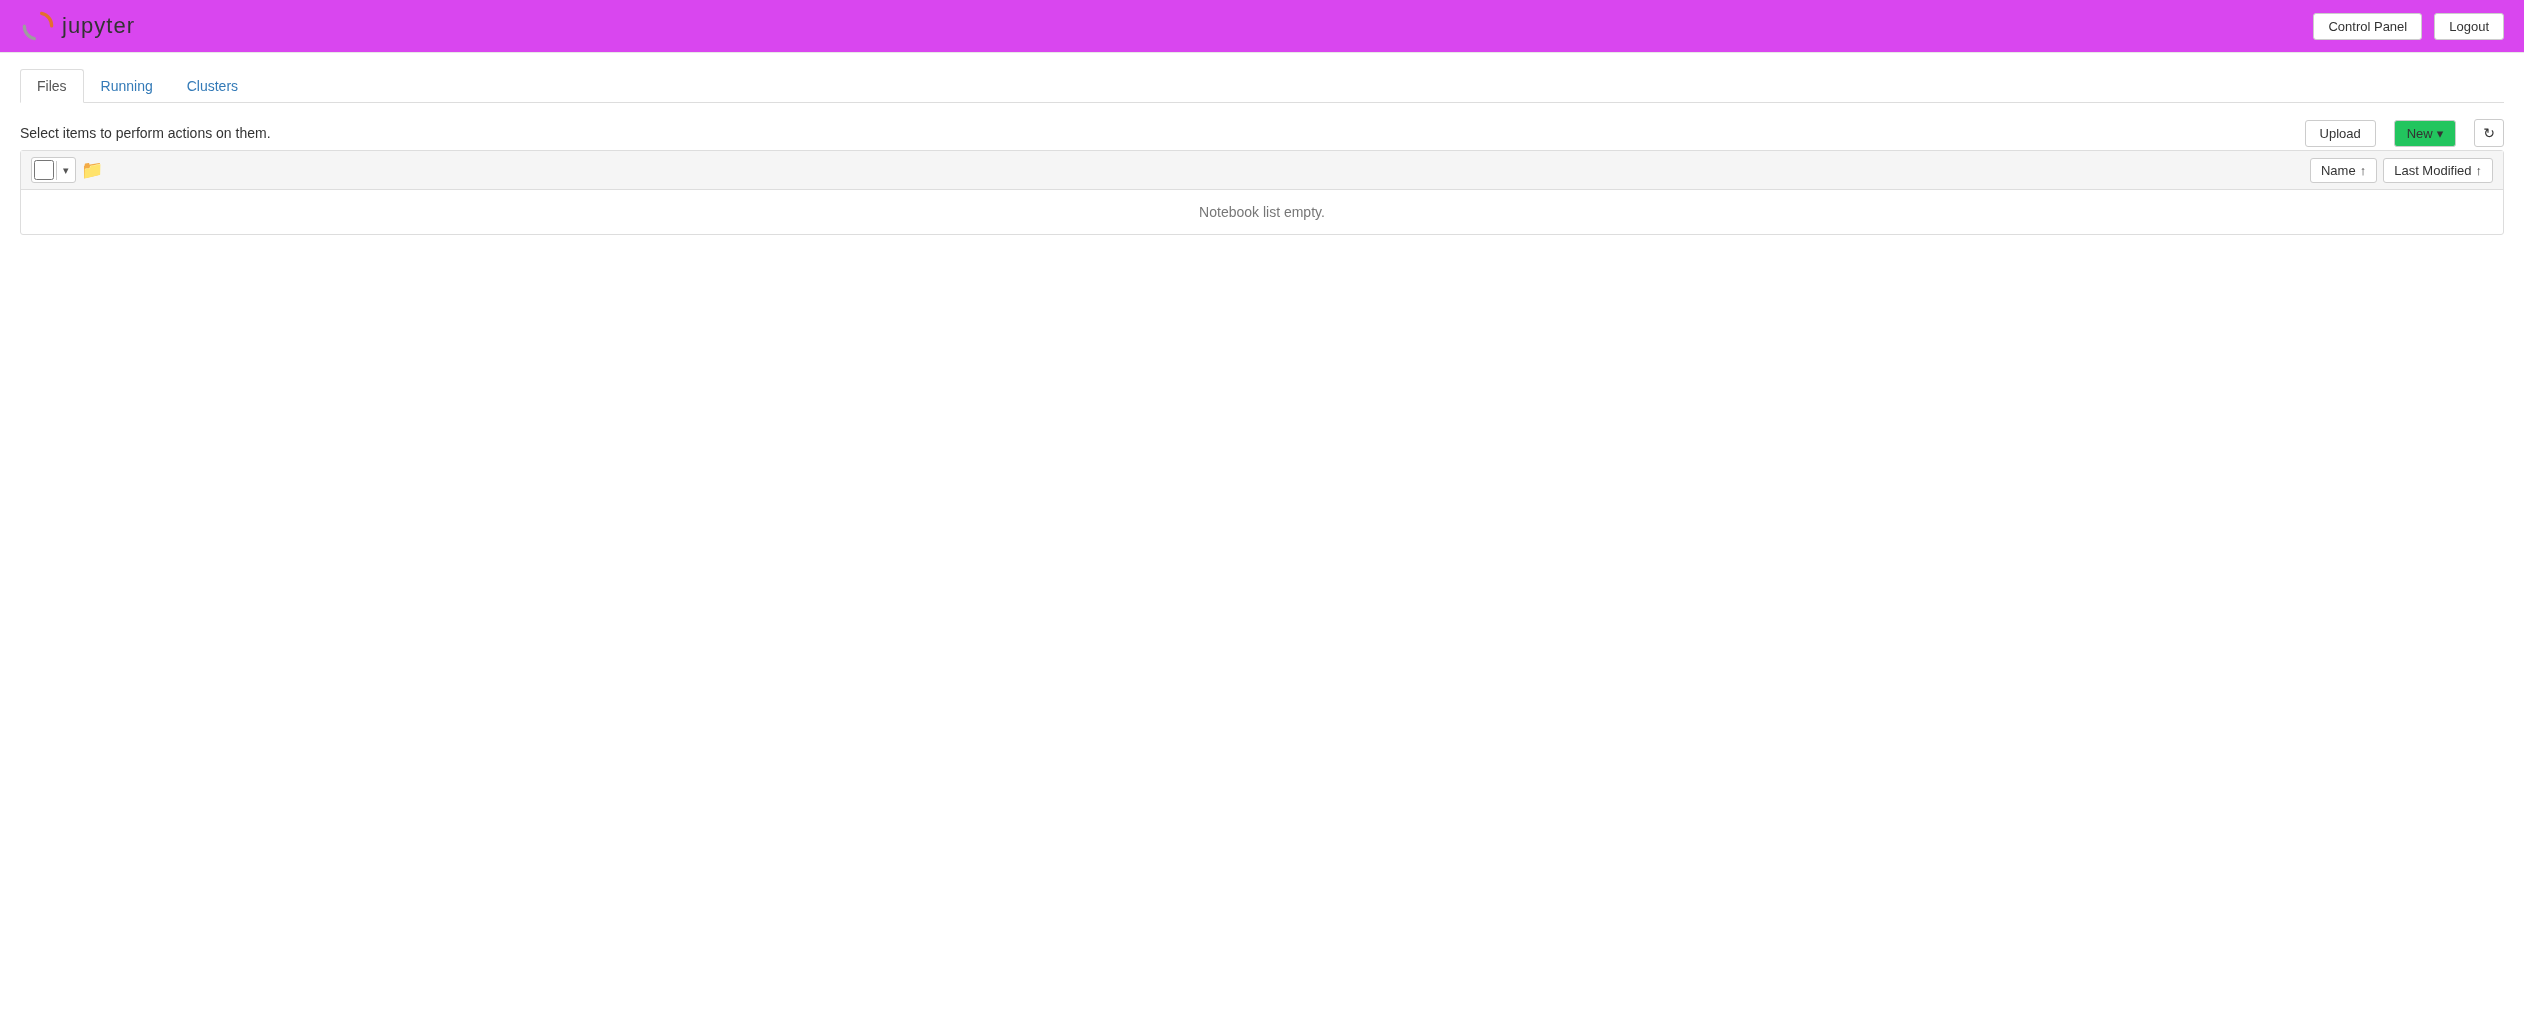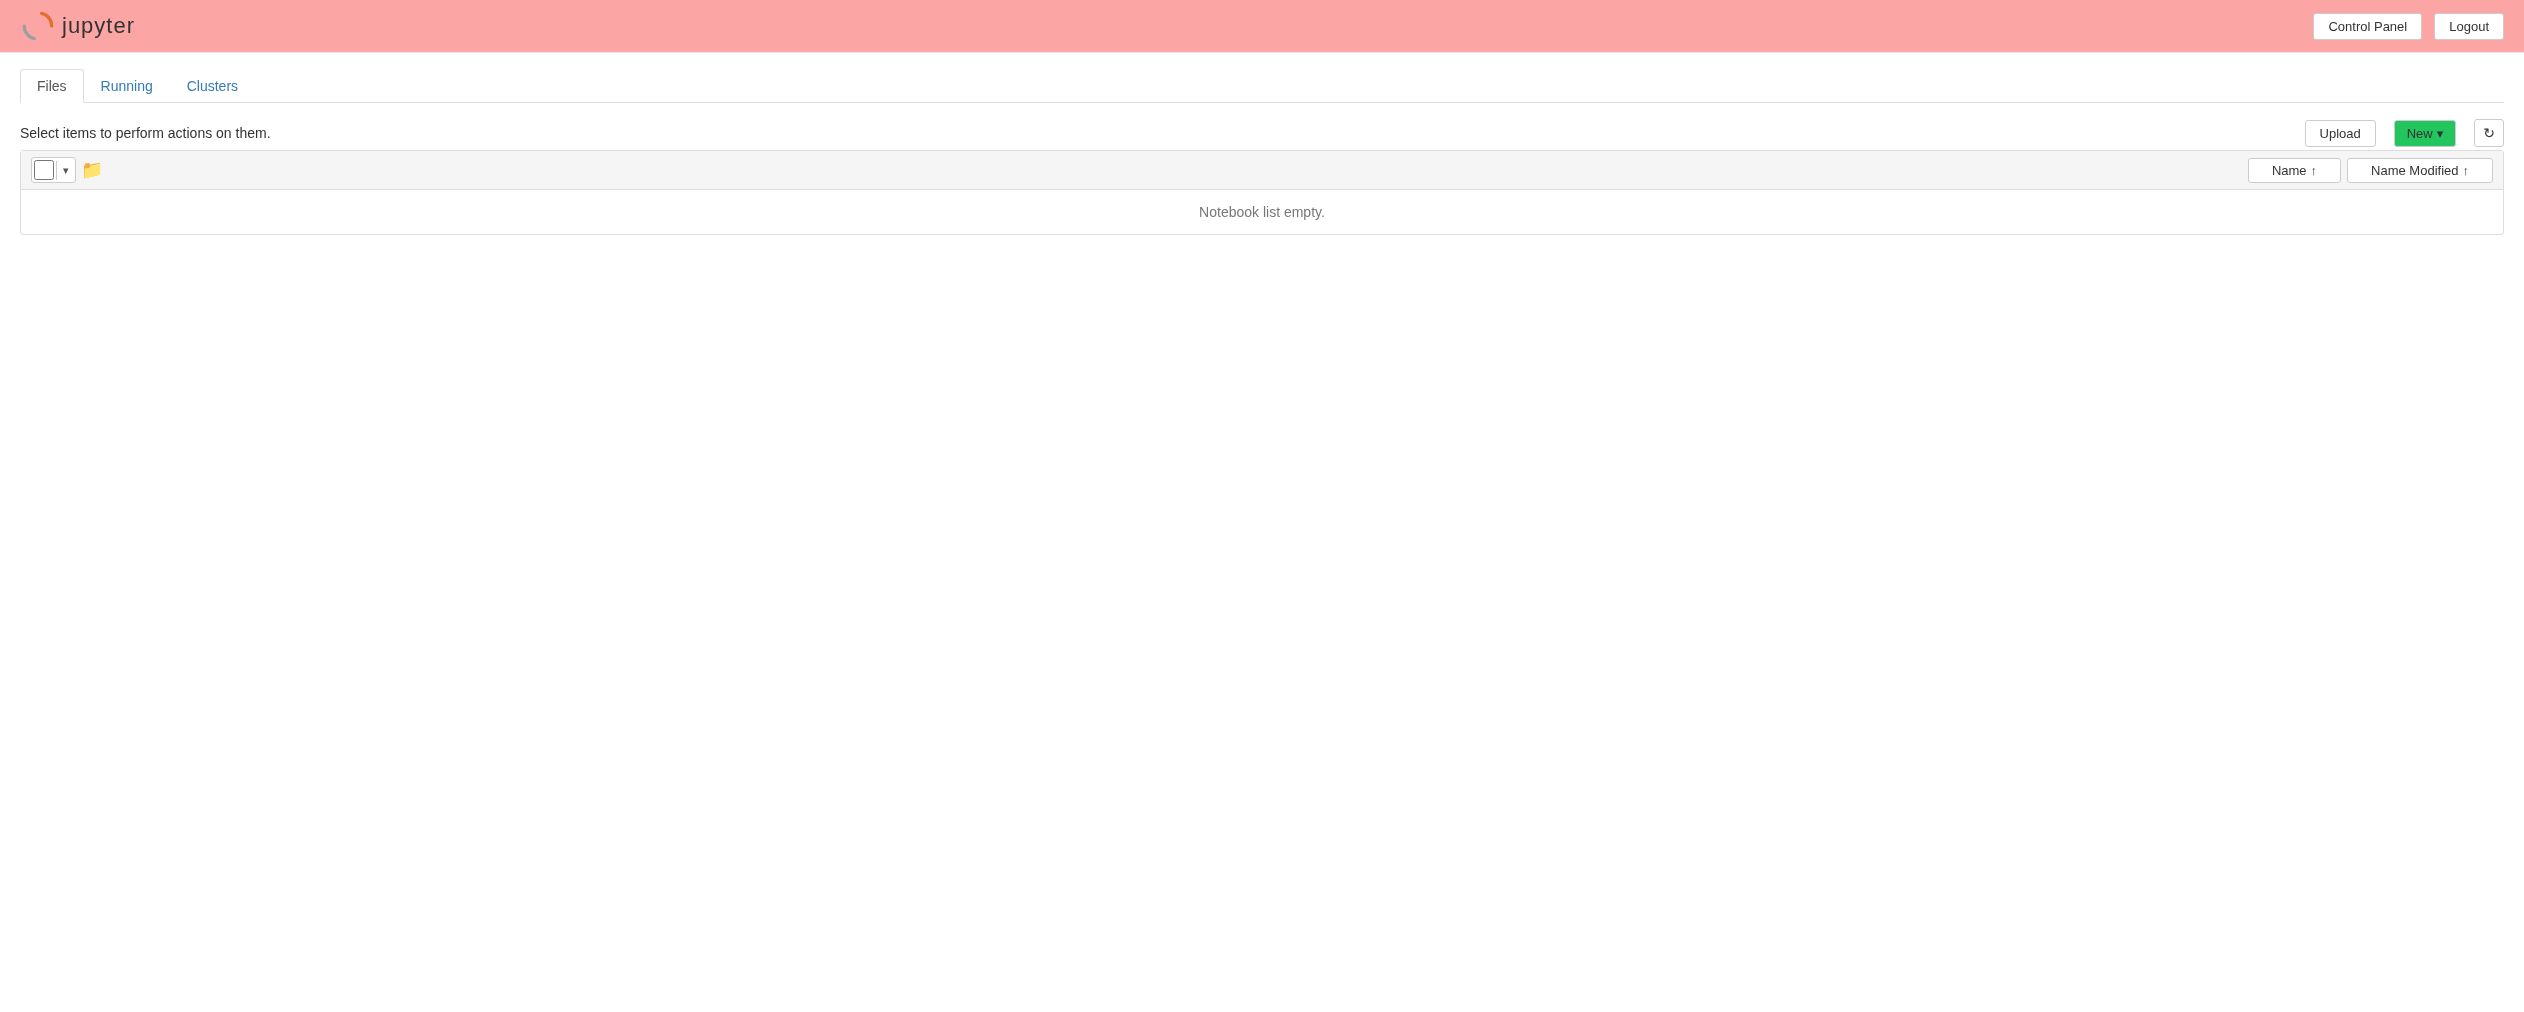--- a/index.html
+++ b/index.html
@@ -15,21 +15,21 @@
       background: #fff;
     }
 
     
     .header {
       display: flex;
       align-items: center;
       justify-content: space-between;
       padding: 8px 20px;
       border-bottom: 1px solid #e7e7e7;
-      background: #fca5a5;
+      background: #d946ef;
     }
 
     .logo-area {
       display: flex;
       align-items: center;
       gap: 6px;
     }
 
     .jupyter-logo {
       width: 36px;
@@ -193,21 +193,21 @@
       cursor: pointer;
     }
 
     .file-browser-header-right {
       display: flex;
       align-items: center;
       gap: 6px;
     }
 
     .sort-btn {
-      padding: 4px 23px;
+      padding: 4px 10px;
       font-size: 13px;
       border: 1px solid #ccc;
       border-radius: 3px;
       background: #fff;
       cursor: pointer;
       color: #333;
       display: flex;
       align-items: center;
       gap: 4px;
     }
@@ -274,21 +274,21 @@
           <button class="dropdown-arrow-btn">▾</button>
         </div>
         <span class="folder-icon">📁</span>
       </div>
       <div class="file-browser-header-right">
         <button class="sort-btn">
           <span>Name</span>
           <span class="up-arrow"></span>
         </button>
         <button class="sort-btn">
-          <span>Name Modified</span>
+          <span>Last Modified</span>
           <span class="up-arrow"></span>
         </button>
       </div>
     </div>
 
     <div class="empty-message">Notebook list empty.</div>
 
   </div>
 
 </div>

